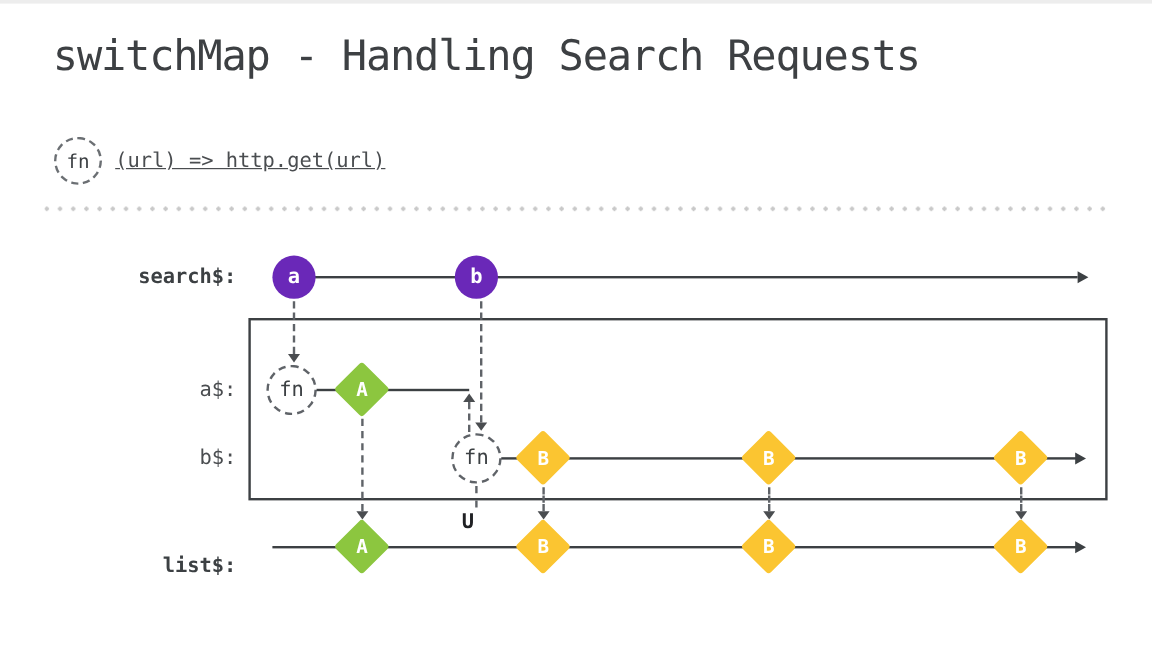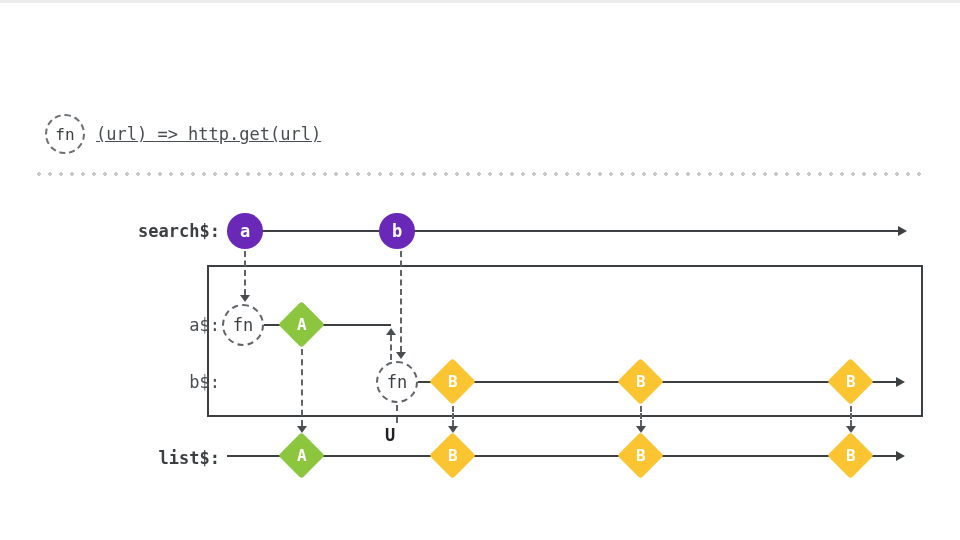--- a/index.html
+++ b/index.html
@@ -18,21 +18,21 @@
     border:2px dashed #6b6f73; border-radius:50%; box-sizing:border-box;
     display:flex; align-items:center; justify-content:center; font-size:16px; color:#3c4043;
   }
   .legend-code { position:absolute; left:96px; top:121px; font-size:17px; color:#4a4d50; white-space:nowrap;text-decoration:underline; }
   .dotted-divider {
     position:absolute; left:37px; top:169px; width:886px; height:4px;
     background-image:radial-gradient(circle at 2px 2px, #c9c9c9 1.6px, transparent 1.9px);
     background-size:11px 4px; background-repeat:repeat-x;
   }
   
-  .row-label { position:absolute; left:0; width:197px; text-align:right; font-size:17px; color:#4a4d50; white-space:nowrap;padding-left:23px; }
+  .row-label { position:absolute; left:0; width:197px; text-align:right; font-size:17px; color:#4a4d50; white-space:nowrap; }
   .bold { font-weight:bold; color:#3c4043; }
   
   .hline { position:absolute; height:0; border-top:2px solid var(--line,#3c4043); }
   .vdash { position:absolute; width:0; border-left:2px dashed #5f6368; }
   .operator-box { position:absolute; left:207px; top:262px; width:716px; height:152px; border:2px solid var(--line,#3c4043); box-sizing:border-box; background:transparent; }
   .arrow-right { position:absolute; width:0; height:0; border-left:9px solid var(--line,#3c4043); border-top:5px solid transparent; border-bottom:5px solid transparent; }
   .arrow-down  { position:absolute; width:0; height:0; border-top:7px solid #4a4d50; border-left:5px solid transparent; border-right:5px solid transparent; }
   .arrow-up    { position:absolute; width:0; height:0; border-bottom:7px solid #4a4d50; border-left:5px solid transparent; border-right:5px solid transparent; }
   
   .circle-marble {
@@ -52,20 +52,21 @@
   .diamond.green  { background:var(--a-marble,#8cc63f); }
   .diamond.yellow { background:var(--b-marble,#fbc531); }
   .diamond > span { transform:rotate(-45deg); color:#fff; font-weight:bold; font-size:16px; }
   .unsub-label { position:absolute; left:369px; top:422px; width:42px; text-align:center; font-size:17px; font-weight:bold; color:#202124; }
 </style>
 </head>
 <body>
 
 <div class="canvas">
 
+  <div class="page-title">switchMap - Handling Search Requests</div>
 
   <div class="legend-fn-circle">
     <span>fn</span>
   </div>
   <div class="legend-code">(url) =&gt; http.get(url)</div>
   <div class="dotted-divider"></div>
 
   <div class="row-label bold" style="top:218px;">search$:</div>
   <div class="hline" style="left:245px; top:227px; width:653px;"></div>
   <div class="arrow-right" style="left:898px; top:223px;"></div>
@@ -96,21 +97,21 @@
   <div class="diamond yellow" style="left:436px; top:362px;">
     <span>B</span>
   </div>
   <div class="diamond yellow" style="left:624px; top:362px;">
     <span>B</span>
   </div>
   <div class="diamond yellow" style="left:834px; top:362px;">
     <span>B</span>
   </div>
 
-  <div class="row-label bold" style="top:445px;">list$:</div>
+  <div class="row-label bold" style="top:459px;">list$:</div>
   <div class="hline" style="left:227px; top:452px; width:671px;"></div>
   <div class="arrow-right" style="left:896px; top:448px;"></div>
   <div class="diamond green" style="left:285px; top:436px;">
     <span>A</span>
   </div>
   <div class="diamond yellow" style="left:436px; top:436px;">
     <span>B</span>
   </div>
   <div class="diamond yellow" style="left:624px; top:436px;">
     <span>B</span>

